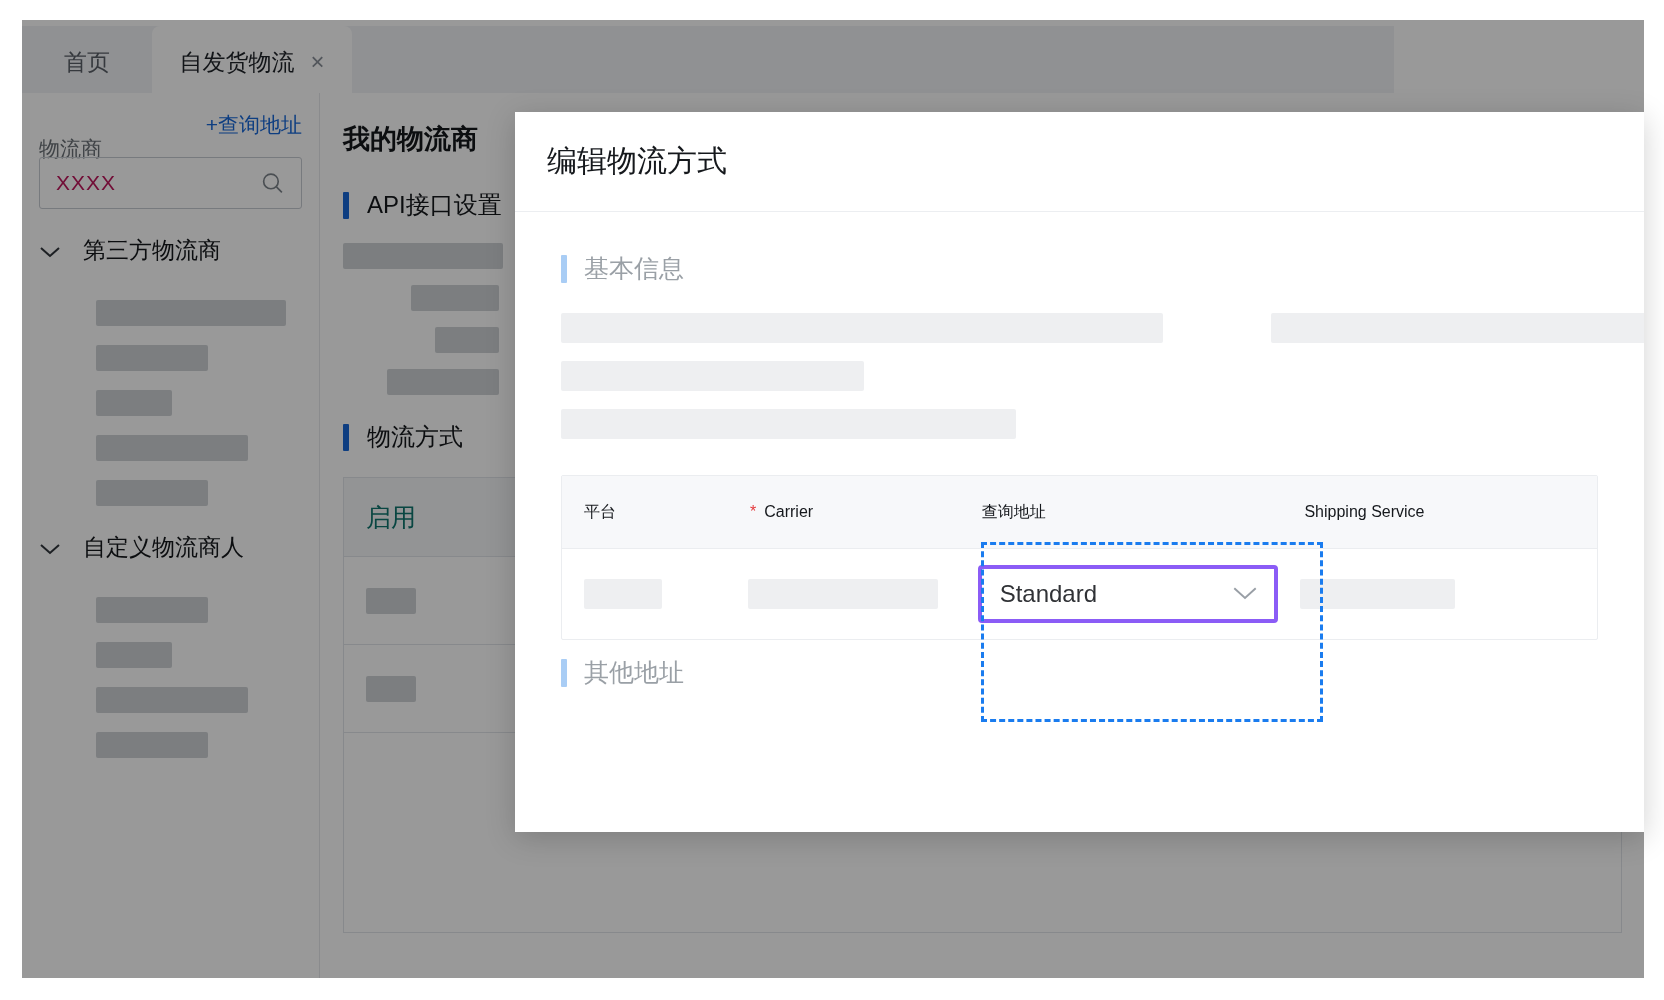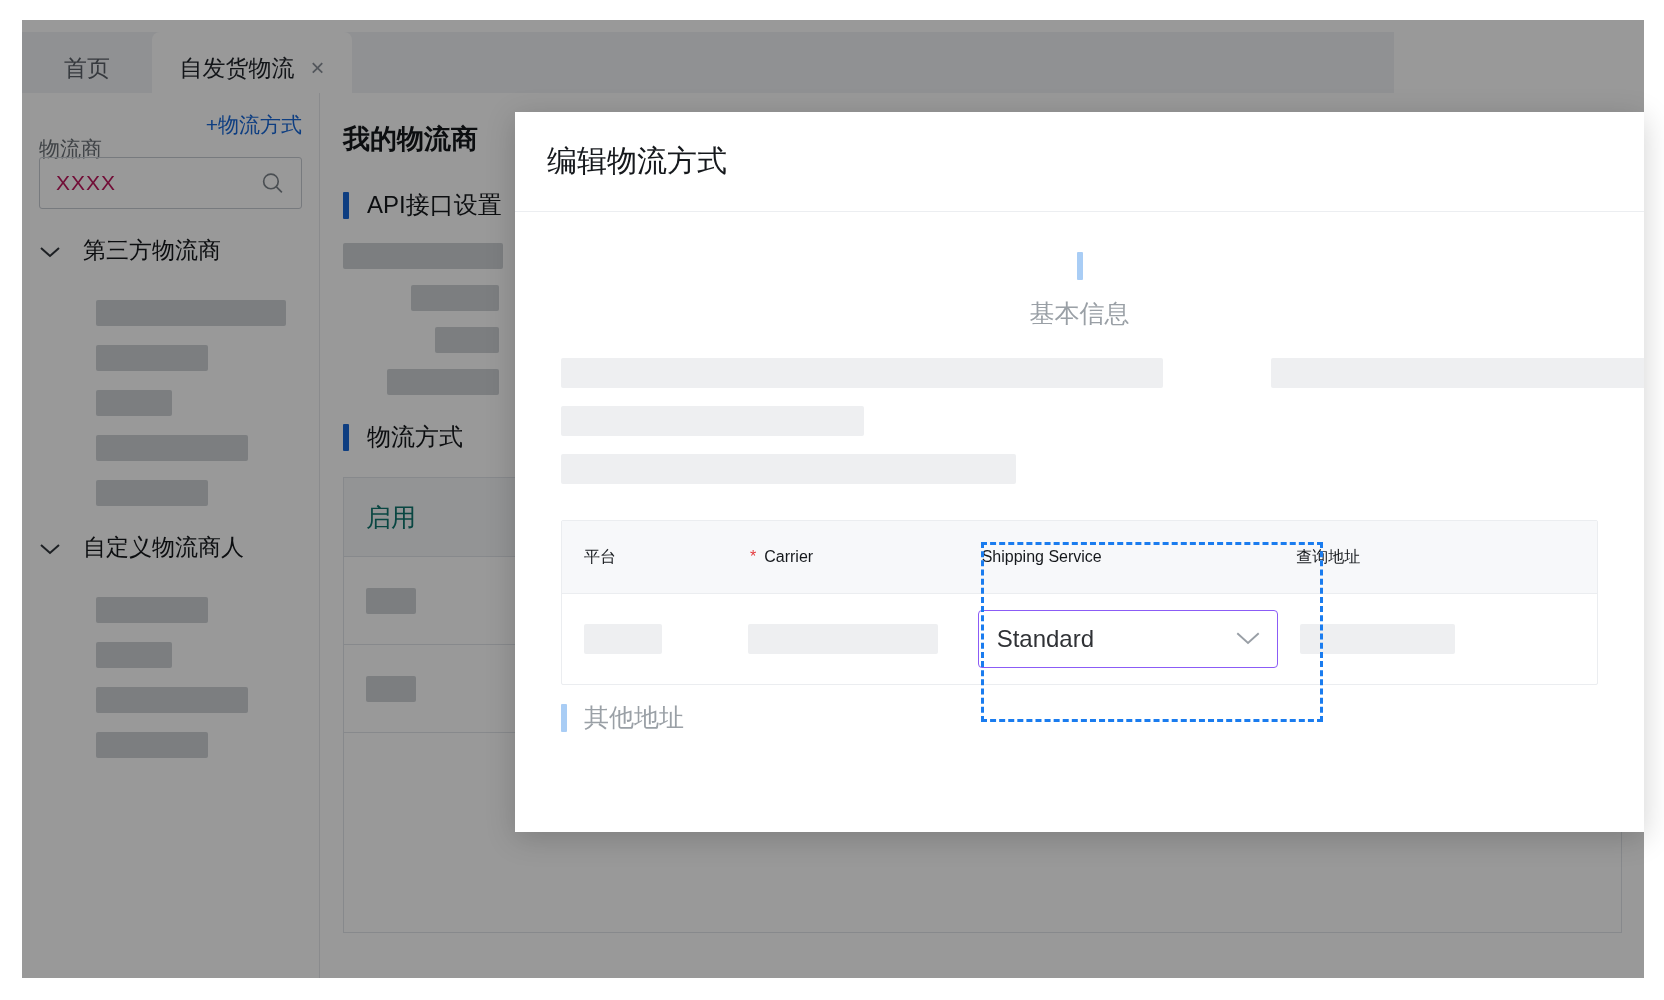--- a/index.html
+++ b/index.html
@@ -21,21 +21,21 @@
   }
   #app-dim{
     position:absolute; inset:0;
     background:rgba(0,0,0,0.40);
     z-index:40;
     pointer-events:none;
   }
 
   
   .tabbar{
-    position:absolute; left:0; top:12px;
+    position:absolute; left:0; top:6px;
     width:1372px; height:72px;
     background:#f0f2f5;
     border-bottom:1px solid #e3e6eb;
     box-sizing:border-box;
   }
   .tab{
     position:absolute; top:0; height:72px;
     display:flex; align-items:center; justify-content:center;
     gap:14px;
     font-size:23px; color:#303133;
@@ -157,21 +157,21 @@
   .th,.td{ box-sizing:border-box; padding-left:22px; }
   .th{ font-size:16px; color:#15181c; white-space:nowrap; }
   .req{ color:#e4393c; margin-right:8px; }
   .col-0{ width:180px; }
   .col-1{ width:252px; }
   .col-2{ width:343px; }
   .col-3{ width:352px; }
 
   .select{
     width:300px; height:58px;
-    border:1px solid #8b5cf6; border-radius:4px;
+    border:4px solid #8b5cf6; border-radius:4px;
     display:flex; align-items:center; justify-content:space-between;
     padding:0 16px 0 18px;
     box-sizing:border-box;
     cursor:pointer;
     background:#fff;
   }
   .select-value{ font-size:24px; color:#303236; }
 
   .highlight-box{
     position:absolute;
@@ -192,21 +192,21 @@
     </div>
     <div class="tab active">
       <span>自发货物流</span>
       <span class="tab-close">×</span>
     </div>
   </div>
 
   <div class="sidebar">
     <div class="sb-head">
       <span class="sb-head-title">物流商</span>
-      <span class="sb-head-add">+物流方式</span>
+      <span class="sb-head-add">+查询地址</span>
     </div>
 
     <div class="sb-search">
       <span class="sb-search-text">XXXX</span>
       <span class="sb-search-icon">
         <svg viewBox="0 0 24 24" width="25" height="25" fill="none" stroke="#7d848b" stroke-width="1.6">
           <circle cx="10.5" cy="10.5" r="7"></circle>
             <line x1="15.8" y1="15.8" x2="21" y2="21"></line>
         </svg>
       </span>
@@ -278,41 +278,41 @@
 </div>
 
 <div class="modal">
 
   <div class="modal-header">
     <span class="modal-title">编辑物流方式</span>
   </div>
 
   <div class="modal-body">
 
-    <div class="m-sec" style="margin-top:40px;flex-direction:column;">
+    <div class="m-sec" style="margin-top:40px;">
       <span class="m-accent light"></span>
       <span class="m-sec-label muted">基本信息</span>
     </div>
 
     <div style="position:relative;height:132px;margin-top:28px;">
       <div class="ph" style="position:absolute;left:0px;top:0px;width:602px;"></div>
       <div class="ph" style="position:absolute;left:710px;top:0px;width:420px;"></div>
       <div class="ph" style="position:absolute;left:0px;top:48px;width:303px;"></div>
       <div class="ph" style="position:absolute;left:0px;top:96px;width:455px;"></div>
     </div>
 
 
     <div class="tbl" style="margin-top:30px;">
       <div class="thead">
         <div class="th col-0">平台</div>
         <div class="th col-1">
           <span class="req">*</span><span>Carrier</span>
         </div>
+        <div class="th col-3">查询地址</div>
         <div class="th col-2">Shipping Service</div>
-        <div class="th col-3">查询地址</div>
       </div>
       <div class="tr">
         <div class="td col-0">
           <div class="ph" style="width:78px;"></div>
         </div>
         <div class="td col-1">
           <div class="ph" style="width:190px;"></div>
         </div>
         <div class="td col-2">
           <div class="select">

